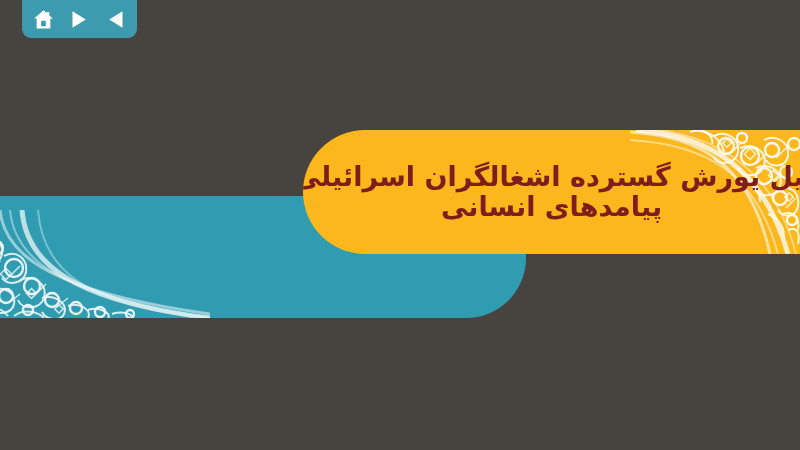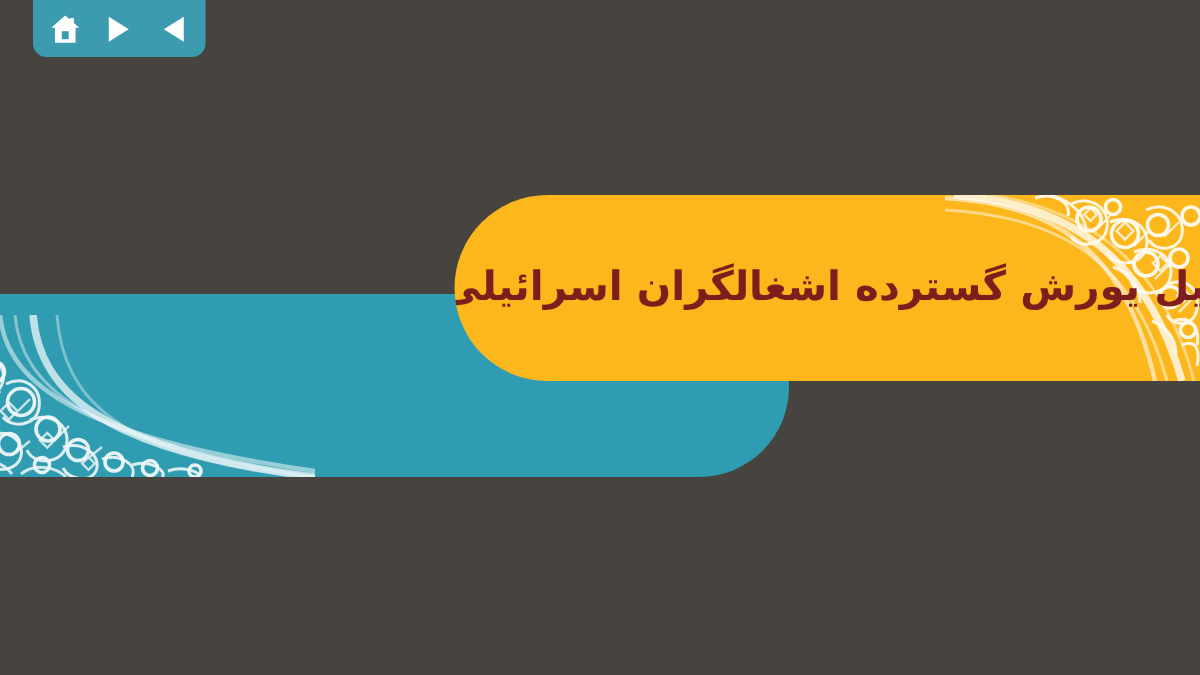--- a/index.html
+++ b/index.html
@@ -224,20 +224,21 @@
         <g stroke-width="2" opacity="0.85">
           <path d="M70,0 C84,4 92,12 94,22"></path>
           <path d="M112,48 C124,52 130,62 130,72"></path>
           <path d="M138,84 C148,88 154,96 154,106"></path>
         </g>
       </g>
     </svg>
 
     <div id="title-block">
       <div class="title-line">تحلیل یورش گسترده اشغالگران اسرائیلی به</div>
+      <div class="title-line">پیامدهای انسانی</div>
     </div>
   </div>
 
   <div id="navbar">
     <div class="navbtn">
       <span>
         <svg width="17" height="19" viewBox="0 0 17 19" aria-hidden="true">
           <path d="M15.5 1.2 L2.2 9.5 L15.5 17.8 Z" fill="#ffffff"></path>
         </svg>
       </span>

